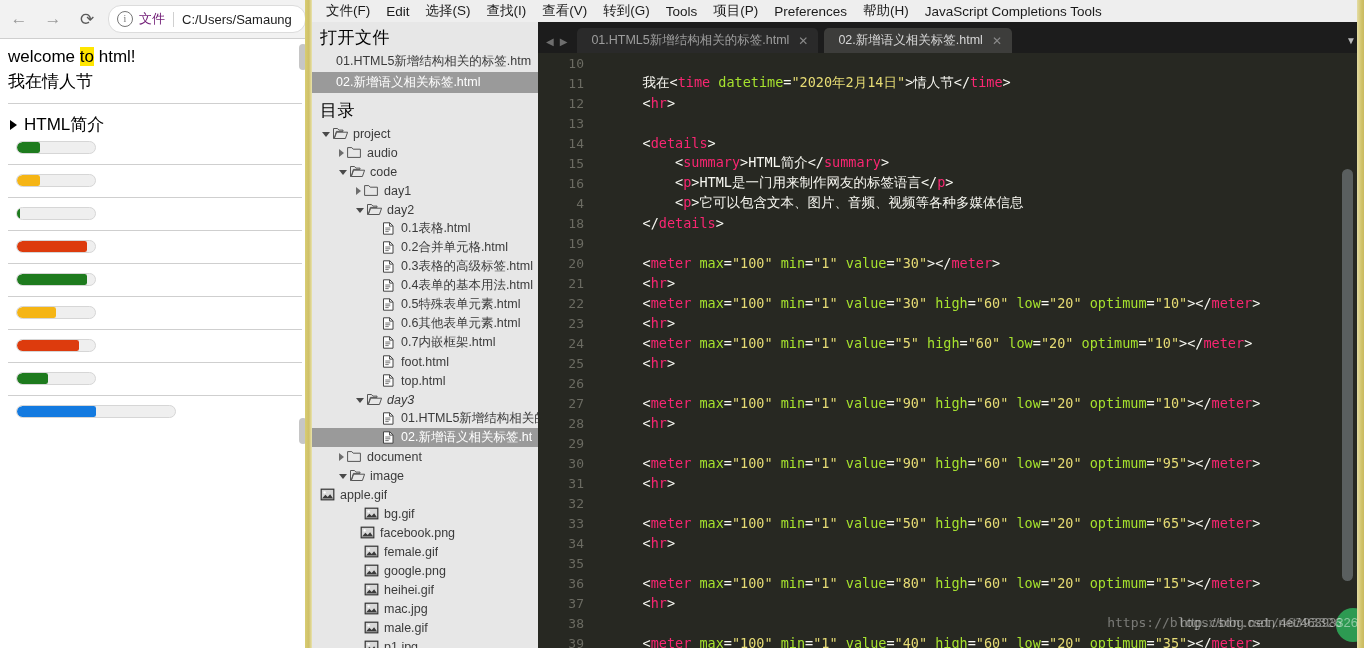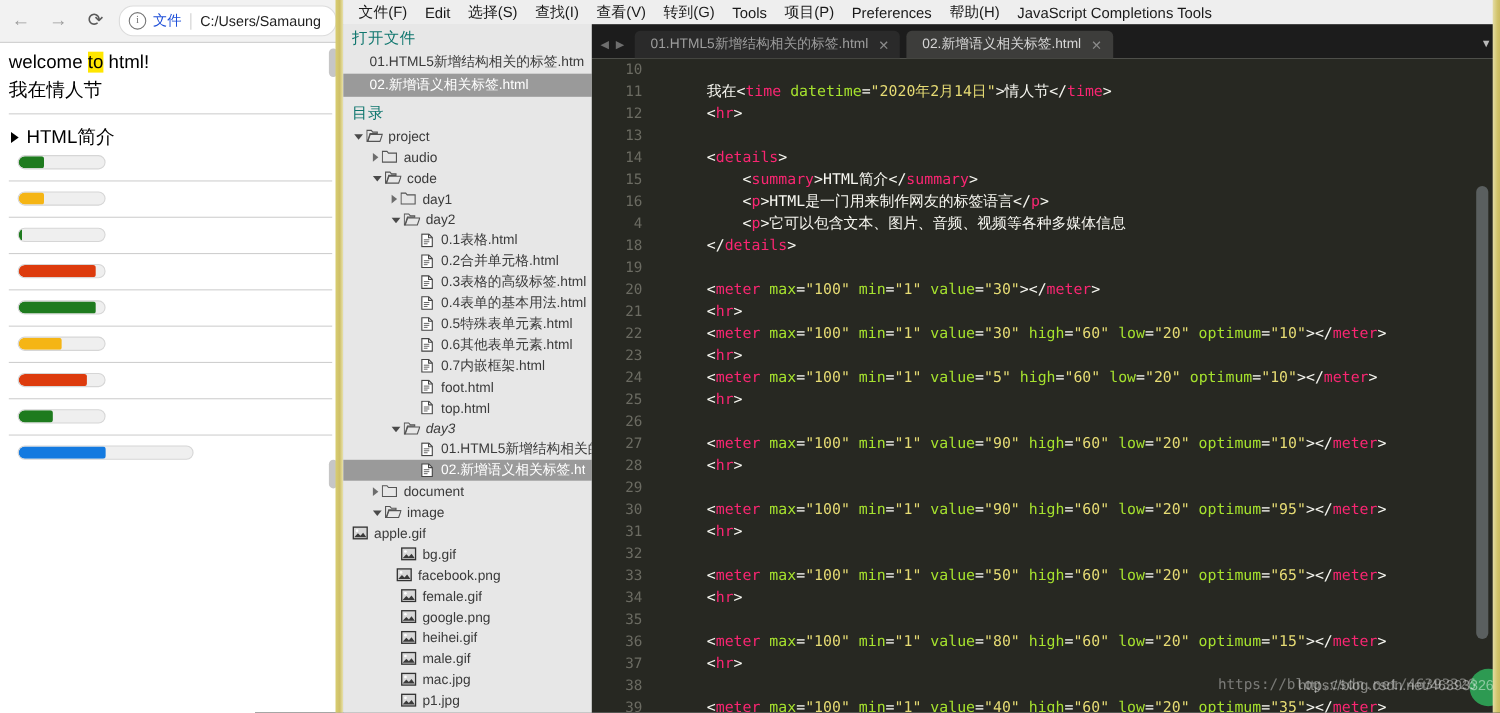--- a/index.html
+++ b/index.html
@@ -31,21 +31,21 @@
     flex:1;height:26px;margin:0 6px 0 6px;
     background:#ffffff;border:1px solid #dcdcdc;border-radius:13px;
     display:flex;align-items:center;padding:0 2px 0 8px;
     overflow:hidden;white-space:nowrap;
   }
   .info-icon{
     width:14px;height:14px;border:1.3px solid #767676;border-radius:50%;
     color:#767676;font-size:10px;line-height:13px;text-align:center;
     flex:0 0 auto;font-family:"Liberation Serif",serif;
   }
-  .omni-scheme{font-size:13px;color:#1d4ed8;margin-left:6px;flex:0 0 auto;}
+  .omni-scheme{font-size:13px;color:#701a75;margin-left:6px;flex:0 0 auto;}
   .omni-sep{
     width:1px;height:15px;background:#d0d0d0;margin:0 8px;flex:0 0 auto;
   }
   .omni-url{font-size:13px;color:#222;flex:0 0 auto;}
 
   .page{
     position:relative;
     padding:6px 10px 0 8px;height:604px;overflow:hidden;
     font-family:"Liberation Sans","DejaVu Sans",sans-serif;
   }
@@ -94,21 +94,21 @@
     font-size:13.5px;color:#1a1a1a;white-space:nowrap;
   }
   .menubar span{padding:0 8px;}
 
   .sidebar{
     position:absolute;left:0;top:22px;width:226px;height:626px;
     background:#e7e7e7;overflow:hidden;
     font-size:12.5px;color:#3b3b3b;
   }
   .sb-head{
-    font-size:14px;color:#0f766e;padding:4px 0 2px 8px;letter-spacing:.5px;
+    font-size:17px;color:#000000;padding:4px 0 2px 8px;letter-spacing:.5px;
   }
   .openfile{
     padding:2px 0 2px 24px;font-size:12.5px;color:#3b3b3b;
     white-space:nowrap;overflow:hidden;
   }
   .openfile.sel{background:#9a9a9a;color:#fff;}
   .tree-row{
     display:flex;align-items:center;height:19px;white-space:nowrap;
     overflow:hidden;
   }
@@ -513,30 +513,30 @@
               </svg></span>
             <span class="lbl">heihei.gif</span>
           </div>
           <div class="tree-row" style="padding-left: 44px;">
             <span class="arrow none"></span>
             <span class="ic"><svg width="15" height="13" viewBox="0 0 15 13">
                 <rect x="1.2" y="1.2" width="12.6" height="10.6" fill="#d8d8d8" stroke="#333" stroke-width="1.2"></rect>
                 <circle cx="4.6" cy="4.4" r="1.2" fill="#fff"></circle>
                 <path d="M2 10.4l3.4-3.6 2.3 2.3 2.4-2.8 3 4.1z" fill="#3a3a3a"></path>
               </svg></span>
+            <span class="lbl">mac.jpg</span>
+          </div>
+          <div class="tree-row" style="padding-left: 44px;">
+            <span class="arrow none"></span>
+            <span class="ic"><svg width="15" height="13" viewBox="0 0 15 13">
+                <rect x="1.2" y="1.2" width="12.6" height="10.6" fill="#d8d8d8" stroke="#333" stroke-width="1.2"></rect>
+                <circle cx="4.6" cy="4.4" r="1.2" fill="#fff"></circle>
+                <path d="M2 10.4l3.4-3.6 2.3 2.3 2.4-2.8 3 4.1z" fill="#3a3a3a"></path>
+              </svg></span>
             <span class="lbl">male.gif</span>
-          </div>
-          <div class="tree-row" style="padding-left: 44px;">
-            <span class="arrow none"></span>
-            <span class="ic"><svg width="15" height="13" viewBox="0 0 15 13">
-                <rect x="1.2" y="1.2" width="12.6" height="10.6" fill="#d8d8d8" stroke="#333" stroke-width="1.2"></rect>
-                <circle cx="4.6" cy="4.4" r="1.2" fill="#fff"></circle>
-                <path d="M2 10.4l3.4-3.6 2.3 2.3 2.4-2.8 3 4.1z" fill="#3a3a3a"></path>
-              </svg></span>
-            <span class="lbl">mac.jpg</span>
           </div>
           <div class="tree-row" style="padding-left: 44px;">
             <span class="arrow none"></span>
             <span class="ic"><svg width="15" height="13" viewBox="0 0 15 13">
                 <rect x="1.2" y="1.2" width="12.6" height="10.6" fill="#d8d8d8" stroke="#333" stroke-width="1.2"></rect>
                 <circle cx="4.6" cy="4.4" r="1.2" fill="#fff"></circle>
                 <path d="M2 10.4l3.4-3.6 2.3 2.3 2.4-2.8 3 4.1z" fill="#3a3a3a"></path>
               </svg></span>
             <span class="lbl">p1.jpg</span>
           </div>

